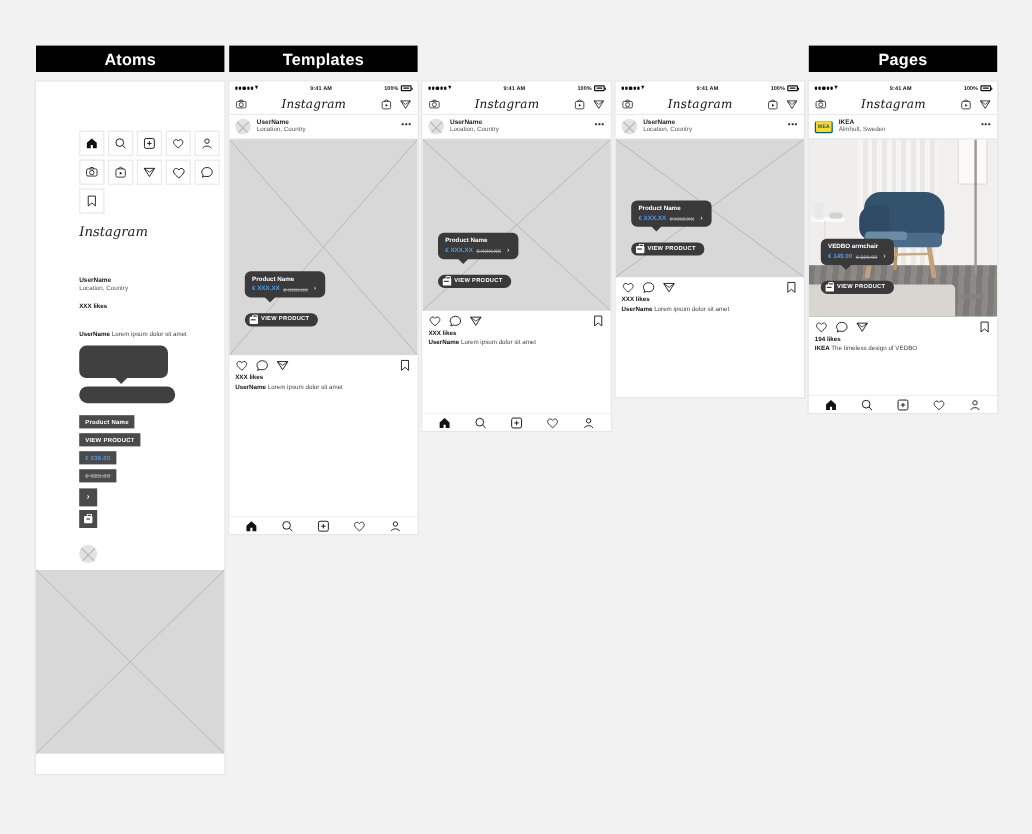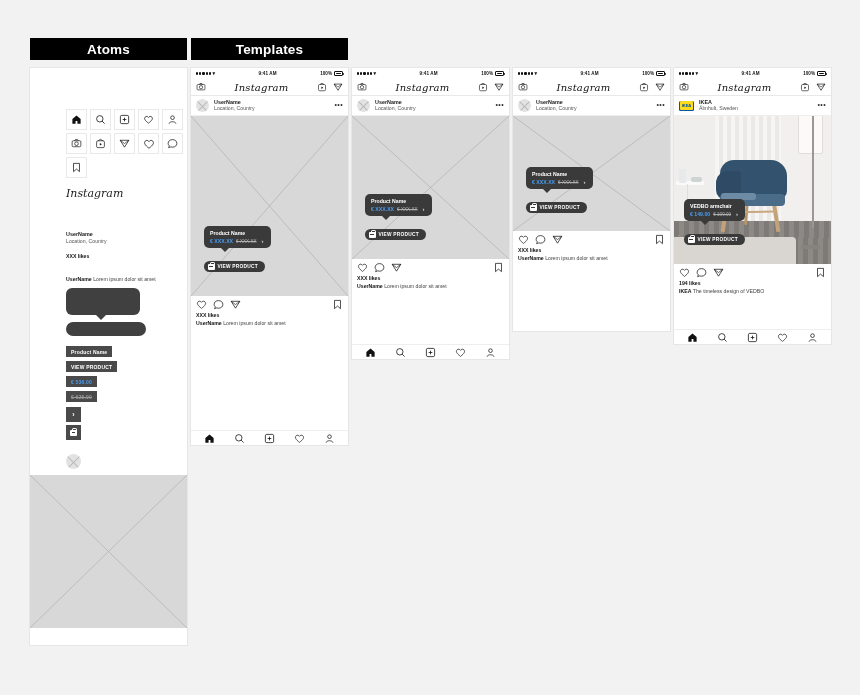--- a/index.html
+++ b/index.html
@@ -245,20 +245,23 @@
 <body>
 
 <div class="board">
 
   <div class="col-header" style="left:30px; top:38px; width:157px;">
     <span>Atoms</span>
   </div>
   <div class="col-header" style="left:191px; top:38px; width:157px;">
     <span>Templates</span>
   </div>
+  <div class="col-header" style="left:674px; top:38px; width:157px;">
+    <span>Pages</span>
+  </div>
 
   <div class="atoms-panel" style="left:30px; top:68px; width:157px; height:577px;">
 
     <div class="icon-grid" style="position:absolute; left:36px; top:41px; width:118px;">
       <div class="icon-cell">
         <svg width="11" height="11" viewBox="0 0 24 24">
           <path d="M3 11 L12 3 L21 11 V21 H14 V15 H10 V21 H3 Z" fill="#111"></path>
         </svg>
       </div>
       <div class="icon-cell">

